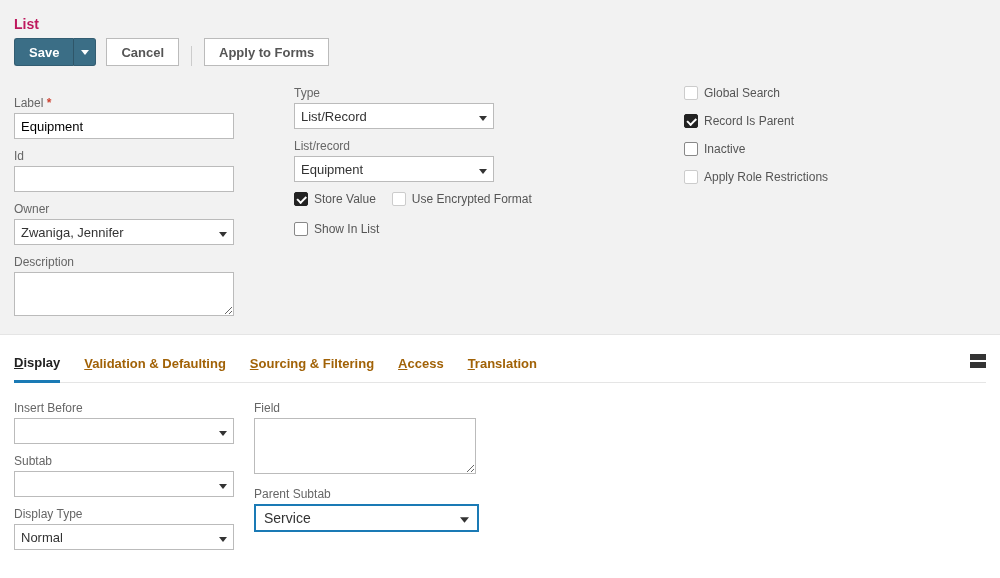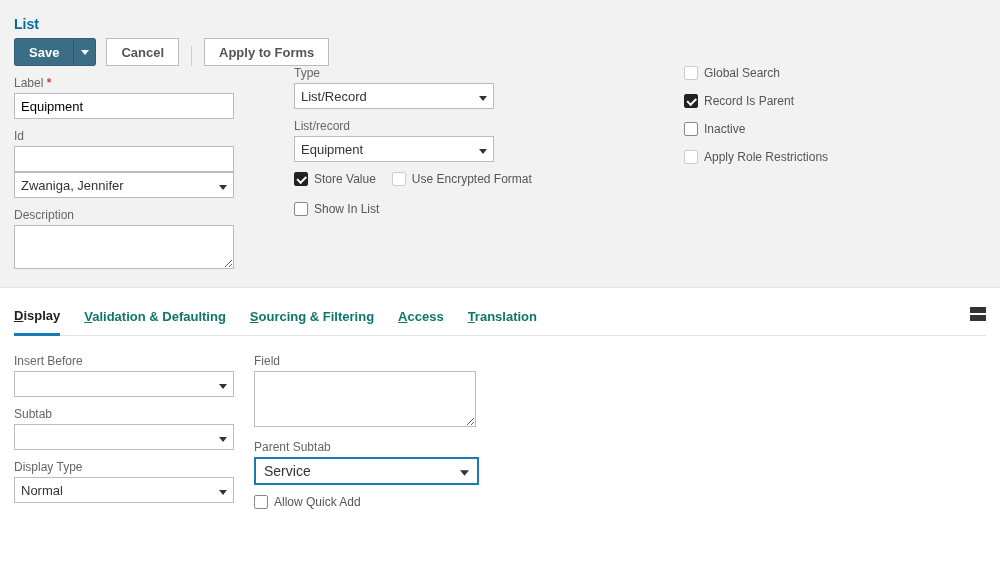--- a/index.html
+++ b/index.html
@@ -23,21 +23,21 @@
   }
   .page-title {
     font-size: 22px;
     font-weight: 700;
     color: #222;
     margin: 0 0 10px 0;
   }
   .list-link {
     font-weight: 700;
     font-size: 14px;
-    color: #0369a1;
+    color: #be185d;
     cursor: pointer;
     padding-top: 4px;
     padding-right: 6px;
   }
   .action-bar {
     display: flex;
     align-items: flex-end;
     gap: 10px;
     margin-top: 6px;
   }
@@ -84,20 +84,21 @@
   }
   .vdiv {
     width: 1px;
     height: 20px;
     background: #ccc;
     margin: 0 2px;
   }
   .form-grid {
     display: flex;
     gap: 40px;
+    margin-top: 20px;
   }
   .col { display: flex; flex-direction: column; }
   .col-left { width: 240px; }
   .col-mid { width: 290px; }
   .col-right { flex: 1; padding-left: 60px; }
   .field-label {
     font-size: 12px;
     color: #666;
     margin-top: 10px;
     margin-bottom: 3px;
@@ -171,21 +172,21 @@
   .tab-bar {
     display: flex;
     align-items: center;
     gap: 24px;
     border-bottom: 1px solid #e5e5e5;
     position: relative;
   }
   .tab {
     font-size: 13px;
     font-weight: 700;
-    color: #0f766e;
+    color: #a16207;
     padding: 6px 0 10px 0;
     cursor: pointer;
   }
   .tab .ul-first { text-decoration: underline; }
   .tab.active {
     color: #222;
     border-bottom: 3px solid #1a7ab5;
     margin-bottom: -1px;
   }
   .tab-right-icon {
@@ -235,20 +236,21 @@
 
   <div class="form-grid">
 
     <div class="col col-left">
       <div class="field-label req">Label</div>
       <input type="text" class="txt" value="Equipment" style="">
 
       <div class="field-label">Id</div>
       <input type="text" class="txt" value="" style="">
 
+      <div class="field-label">Owner</div>
       <div class="select-box">
         <span>Zwaniga, Jennifer</span>
         <span class="caret"><svg width="8" height="5" viewBox="0 0 8 5">
               <path d="M0 0 L8 0 L4 5 Z"></path>
             </svg></span>
       </div>
 
       <div class="field-label">Description</div>
       <textarea class="ta" style=""></textarea>
     </div>
@@ -355,20 +357,16 @@
       <textarea class="ta" style="width: 222px; height: 56px;"></textarea>
 
       <div class="field-label">Parent Subtab</div>
       <div class="parent-select">
         <span>Service</span>
         <span class="caret"><svg width="9" height="6" viewBox="0 0 8 5" fill="#333">
               <path d="M0 0 L8 0 L4 5 Z"></path>
             </svg></span>
       </div>
 
-      <div class="check-row" style="margin-top:10px">
-        <span class="cb"></span>
-        <span>Allow Quick Add</span>
-      </div>
     </div>
   </div>
 
 </div>
 
 </body></html>

